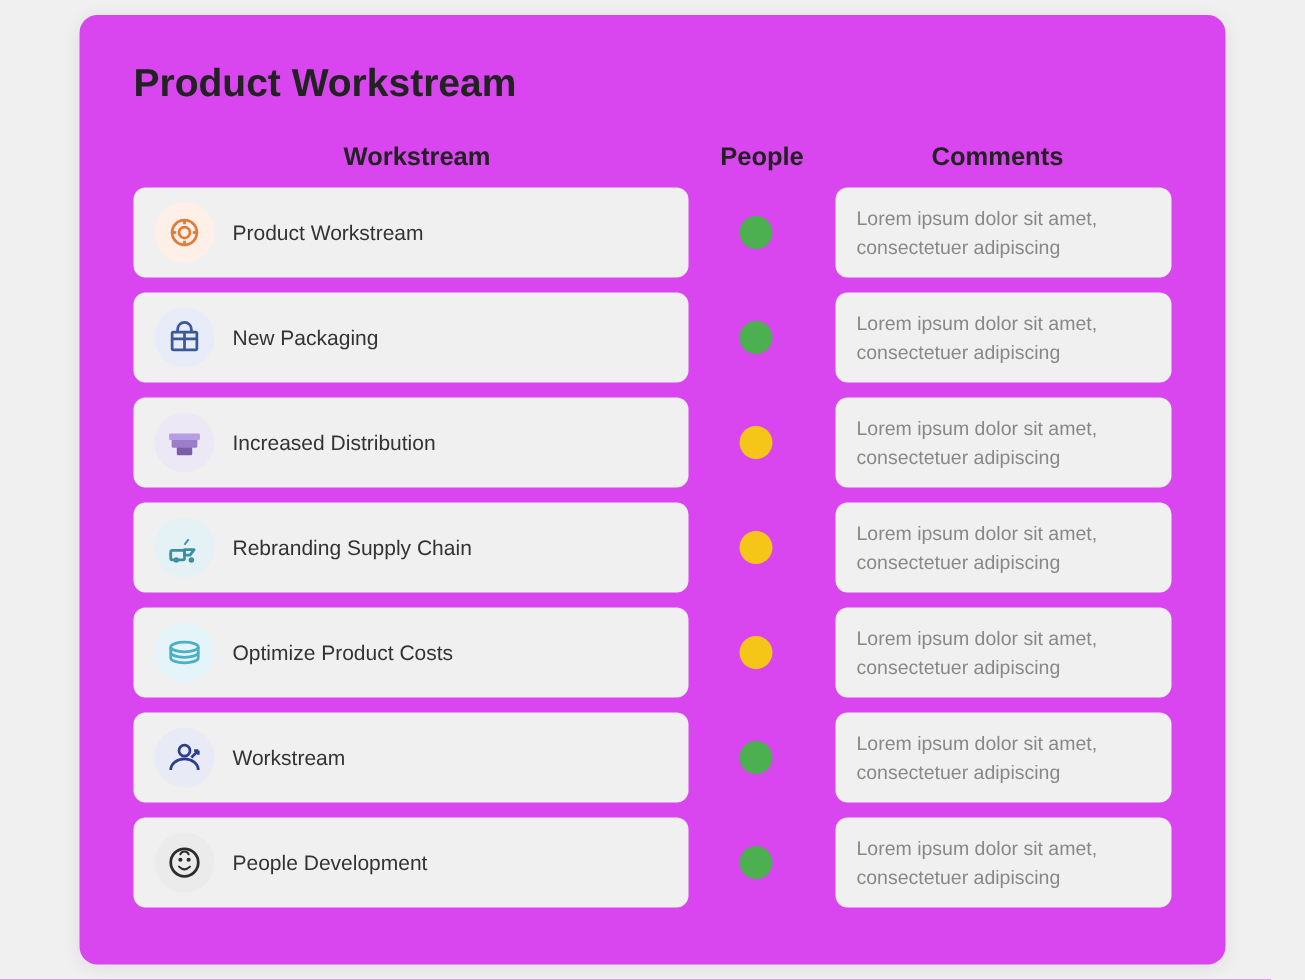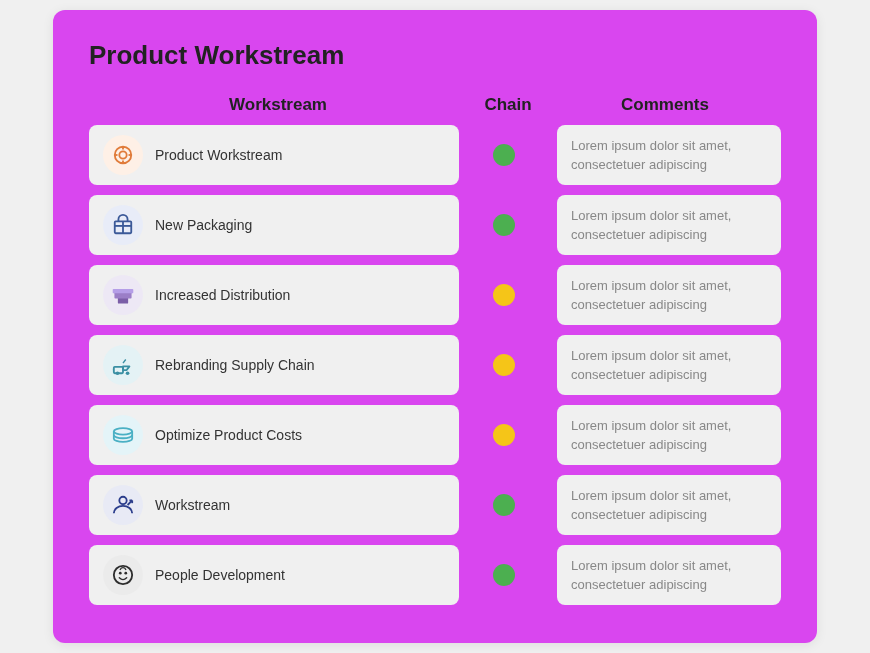--- a/index.html
+++ b/index.html
@@ -104,21 +104,21 @@
     }
   </style>
 </head>
 <body>
 
 <div class="card">
   <div class="page-title">Product Workstream</div>
 
   <div class="table-header">
     <div class="col-header">Workstream</div>
-    <div class="col-header">Chain</div>
+    <div class="col-header">People</div>
     <div class="col-header">Comments</div>
   </div>
 
   <div class="rows-container" id="rows-container">
   <div class="table-row">
     <div class="workstream-cell">
       <div class="icon-circle" style="background:#fef0e6">
         <svg width="22" height="22" viewBox="0 0 24 24" fill="none" xmlns="http://www.w3.org/2000/svg">
     <circle cx="12" cy="12" r="9" stroke="#e07b39" stroke-width="2"></circle>
     <circle cx="12" cy="12" r="4" stroke="#e07b39" stroke-width="2"></circle>

